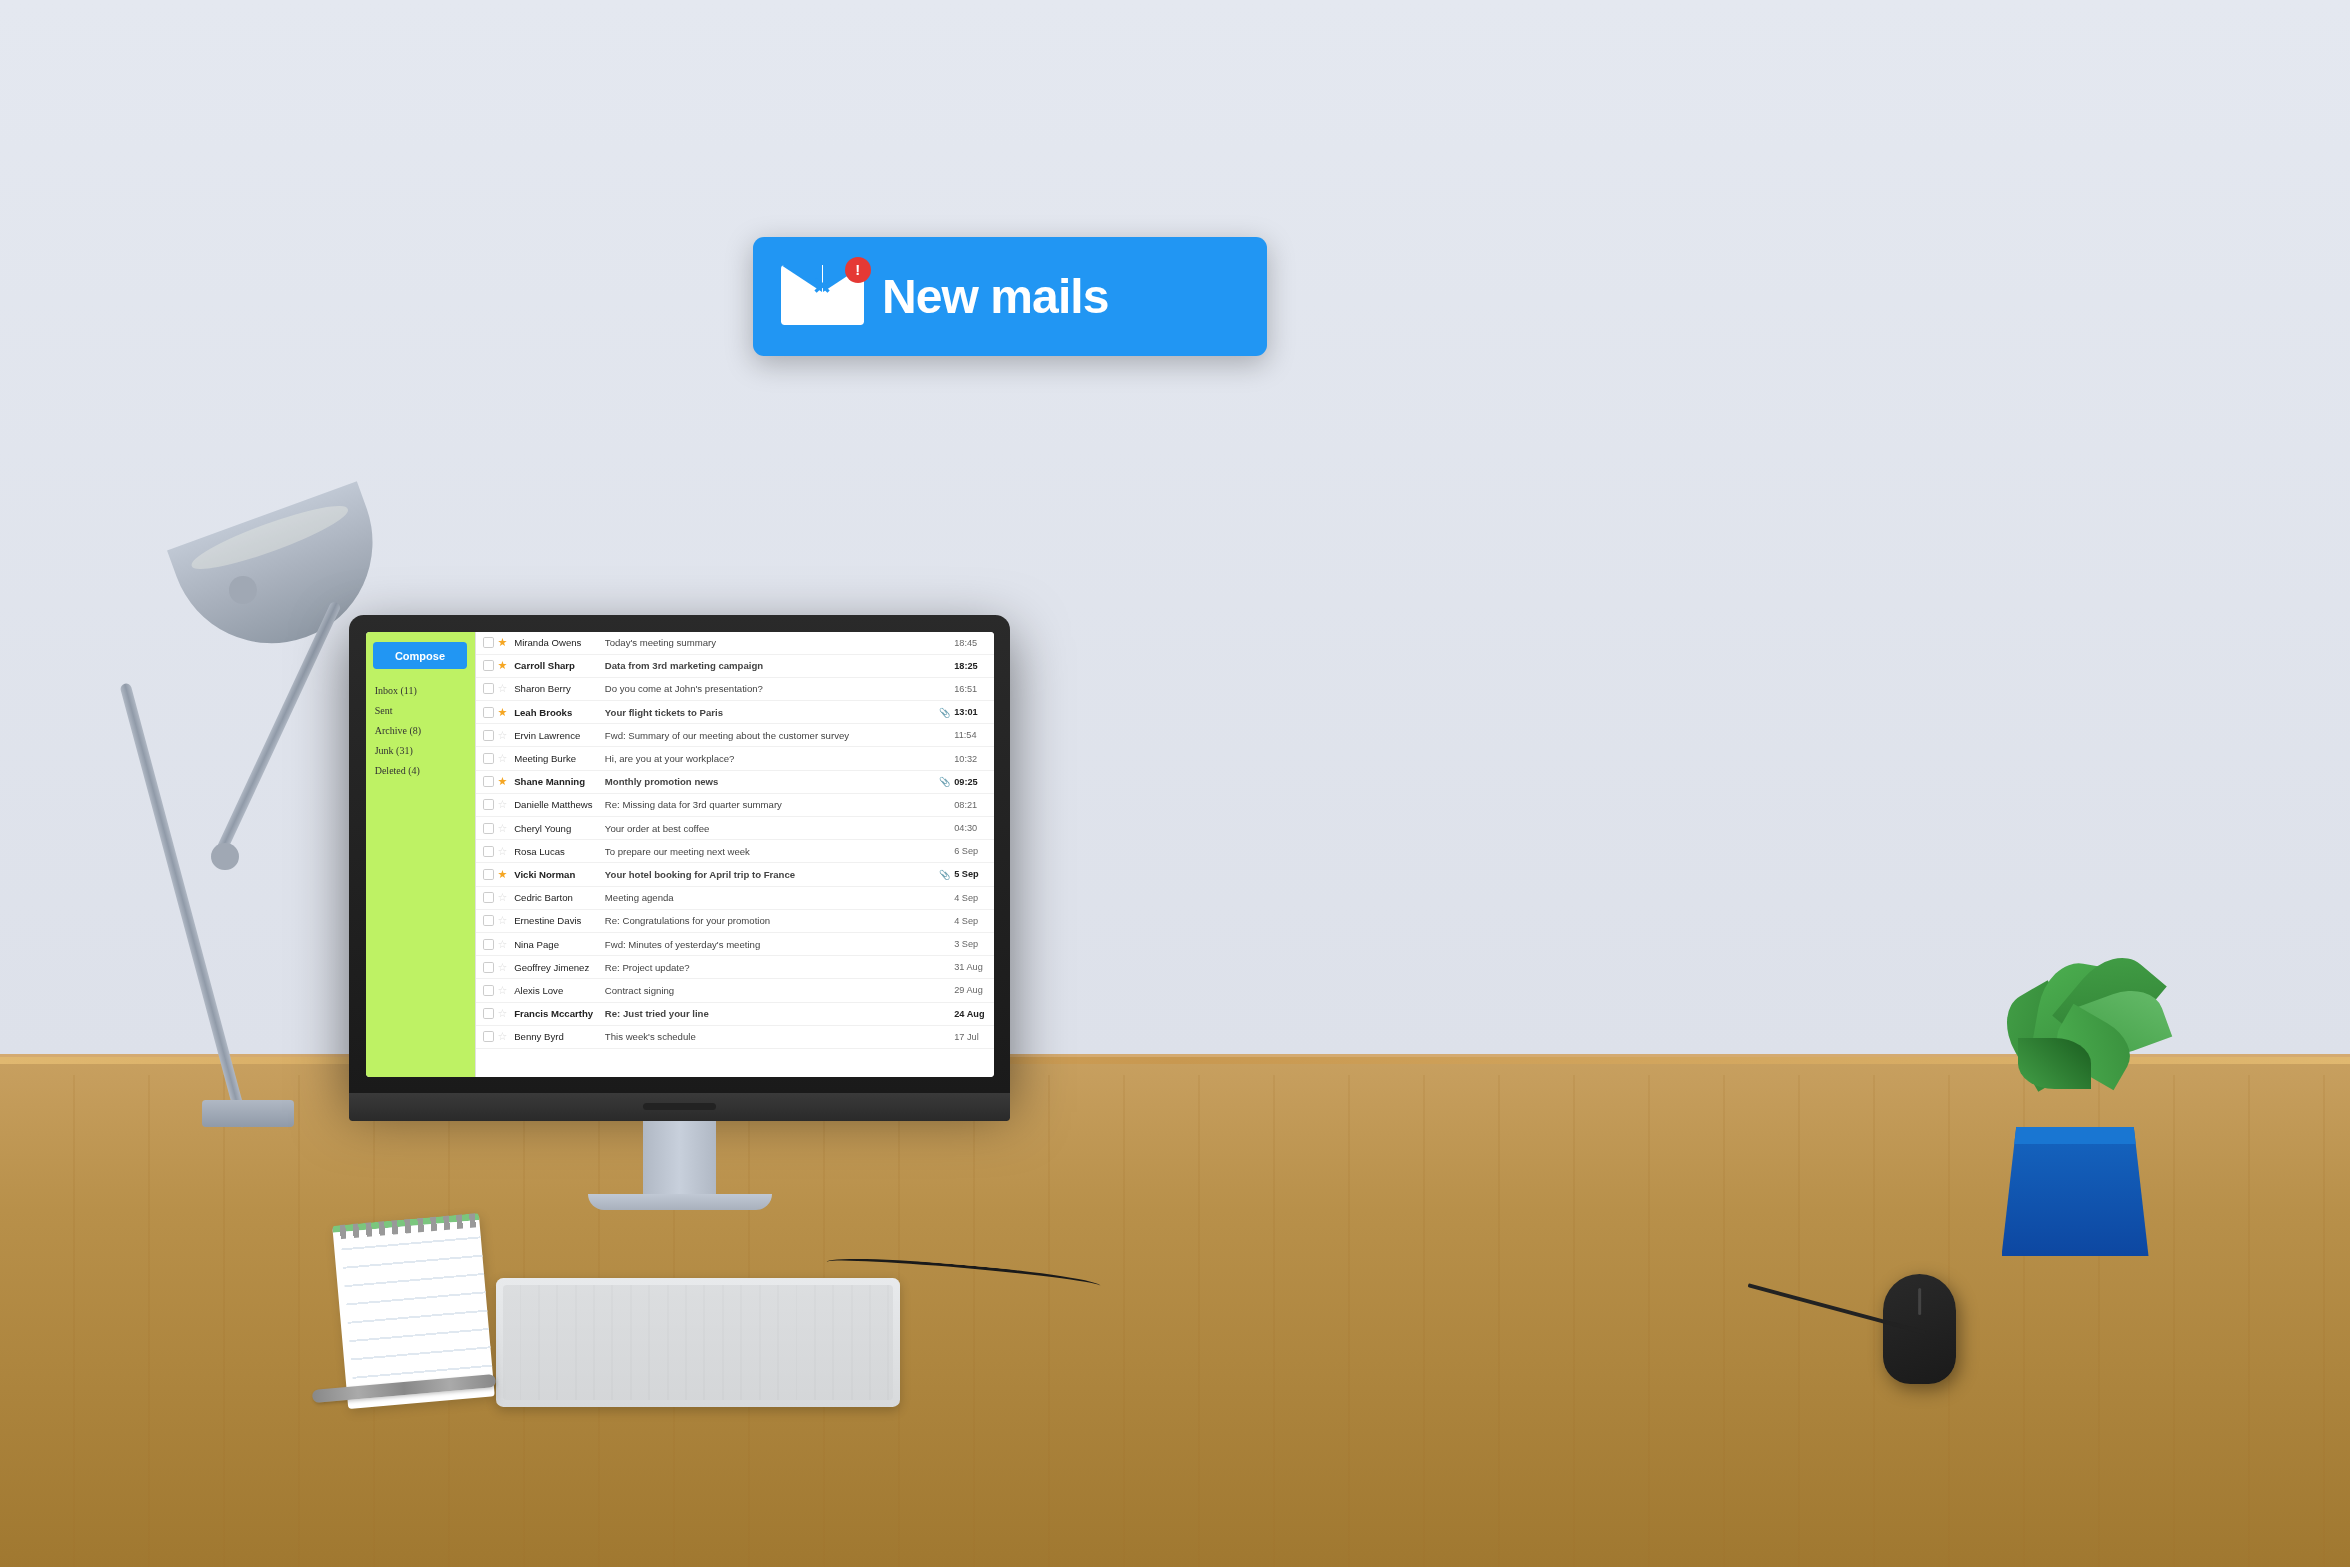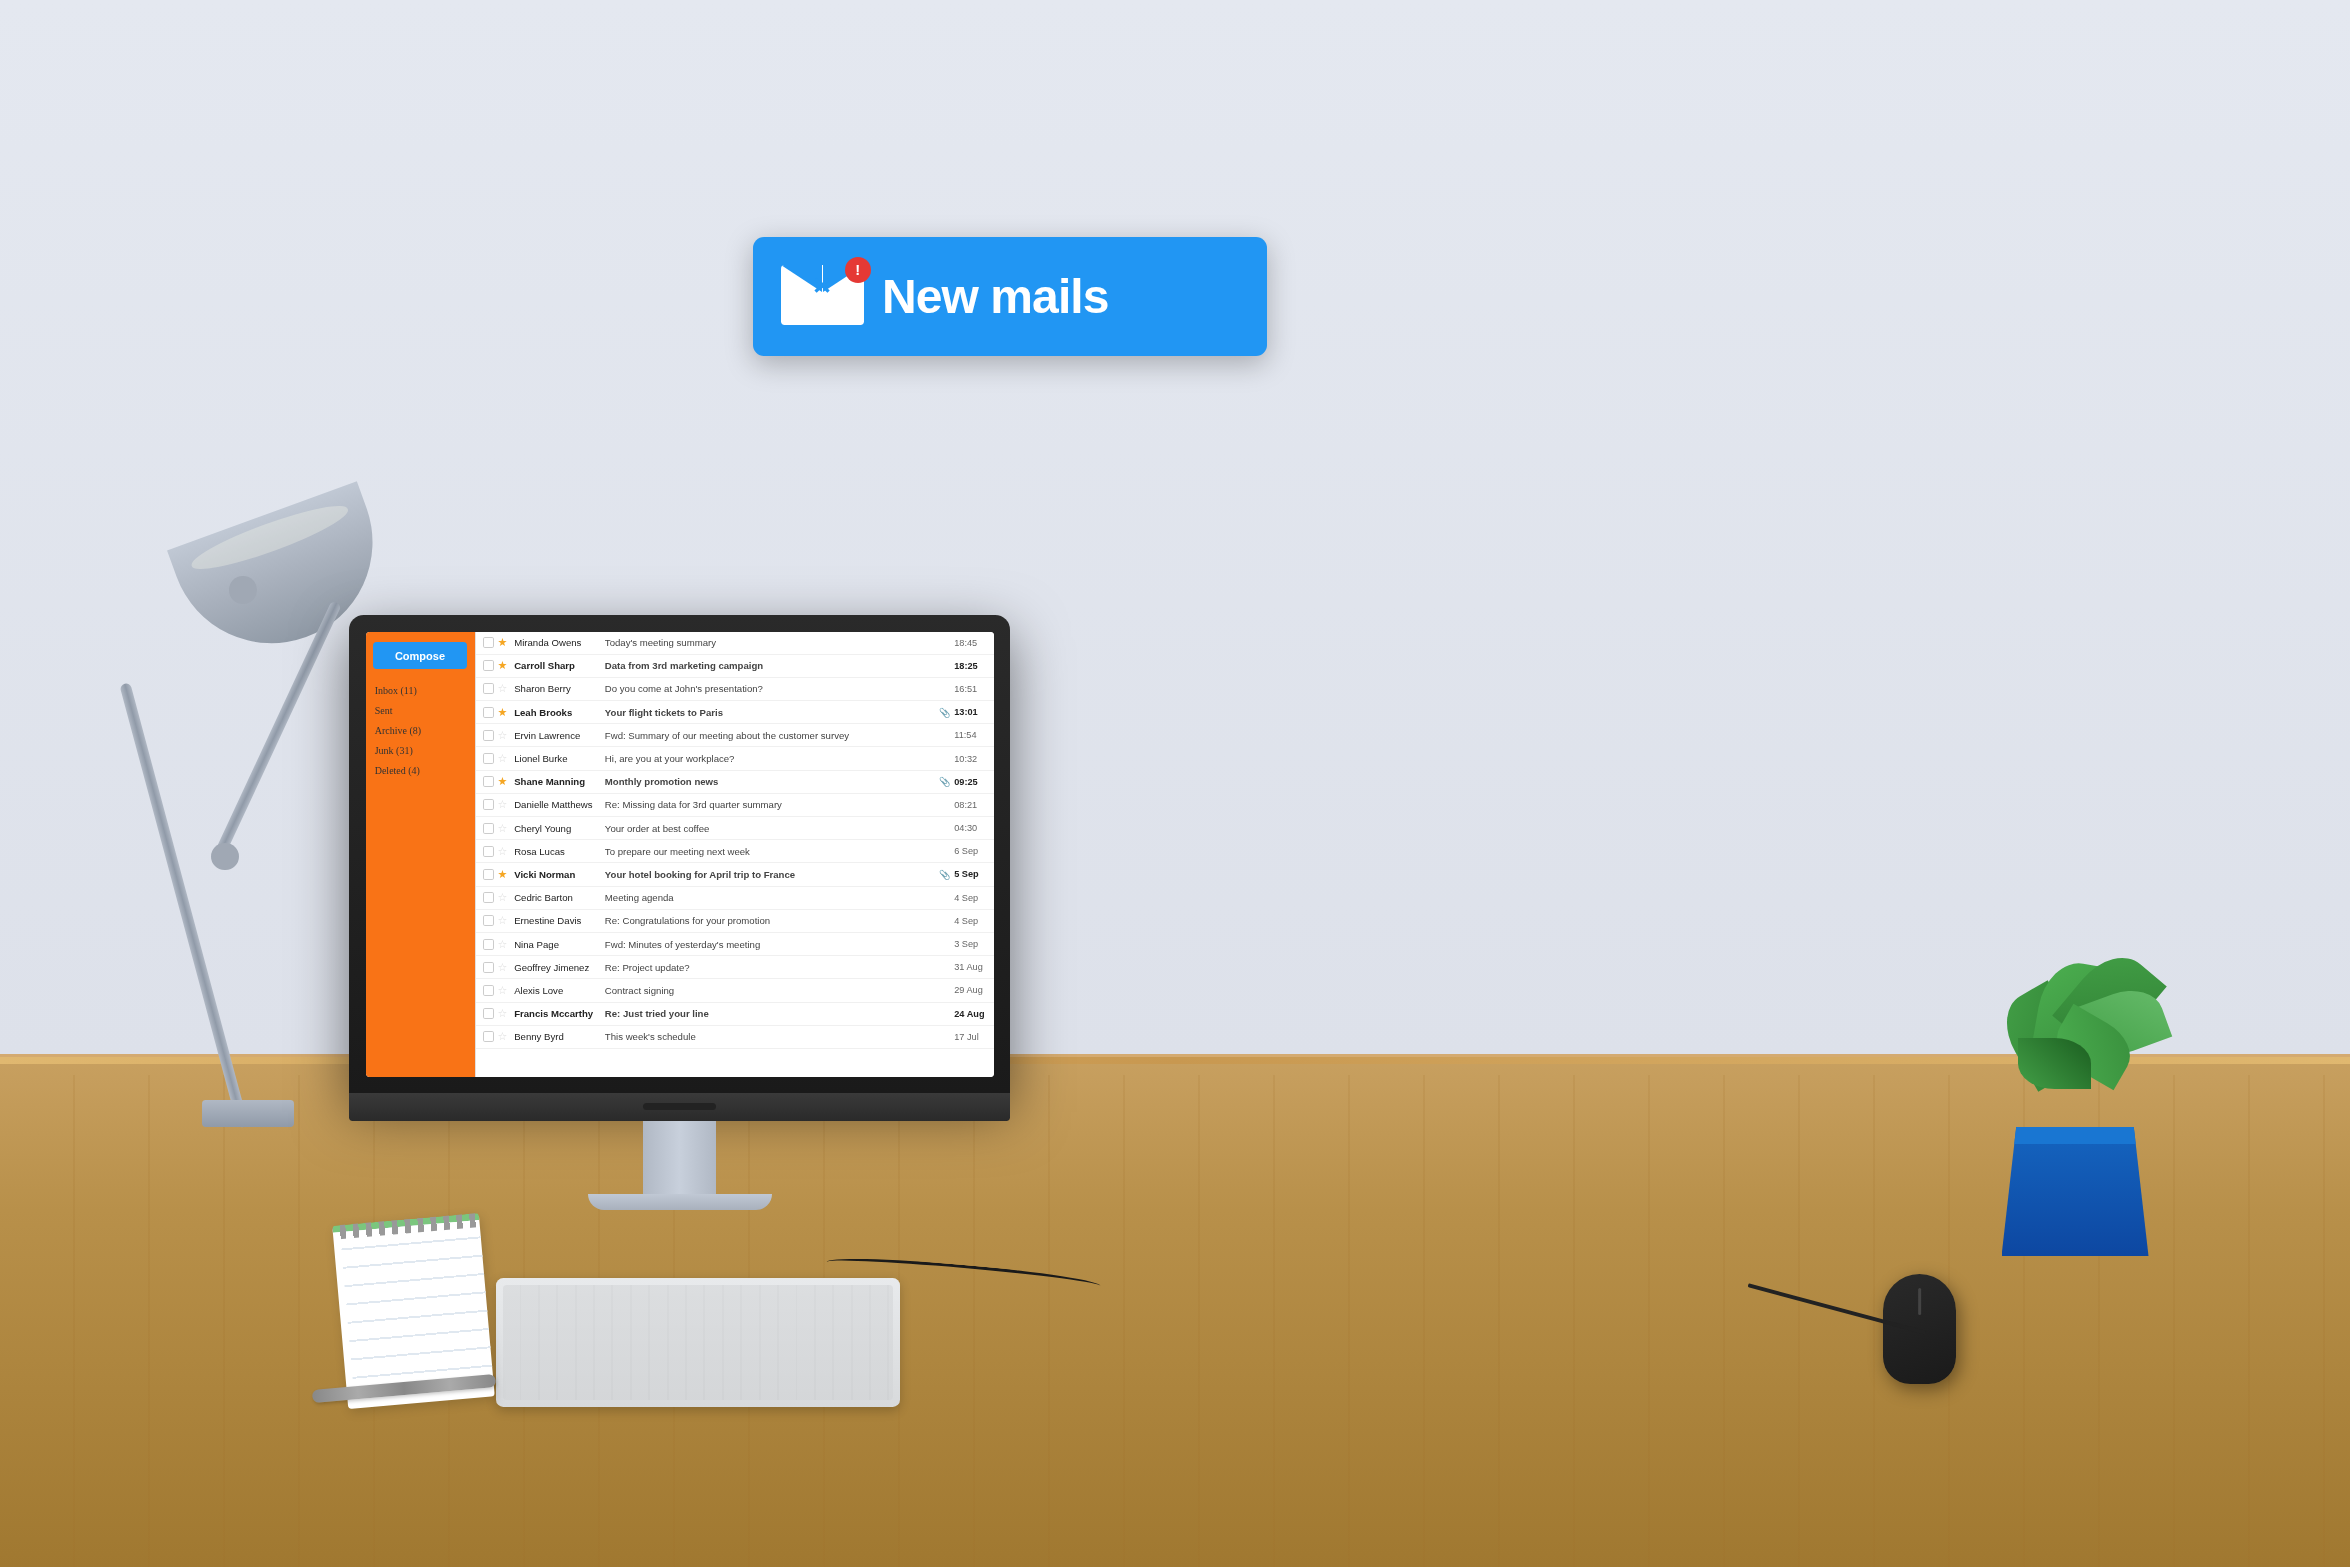--- a/index.html
+++ b/index.html
@@ -246,21 +246,21 @@
     }
 
     .email-body {
       display: flex;
       flex: 1;
       overflow: hidden;
     }
 
     .email-sidebar {
       width: 110px;
-      background: #f97316;
+      background: #bef264;
       border-right: 0.9px solid #e0e0e0;
       padding: 7.3px 0;
       flex-shrink: 0;
     }
 
     .compose-btn {
       background: #2196f3;
       color: white;
       border: none;
       border-radius: 3.7px;
@@ -732,21 +732,21 @@
       <div class="row-check"></div>
       <div class="row-star ">☆</div>
       <div class="sender">Ervin Lawrence</div>
       <div class="subject">Fwd: Summary of our meeting about the customer survey</div>
       <div class="attach-icon" style="visibility:hidden">📎</div>
       <div class="time ">11:54</div>
     </div>
               <div class="email-row">
       <div class="row-check"></div>
       <div class="row-star ">☆</div>
-      <div class="sender">Lionel Burke</div>
+      <div class="sender">Meeting Burke</div>
       <div class="subject">Hi, are you at your workplace?</div>
       <div class="attach-icon" style="visibility:hidden">📎</div>
       <div class="time ">10:32</div>
     </div>
               <div class="email-row bold">
       <div class="row-check"></div>
       <div class="row-star starred">★</div>
       <div class="sender">Shane Manning</div>
       <div class="subject">Monthly promotion news</div>
       <div class="attach-icon">📎</div>

